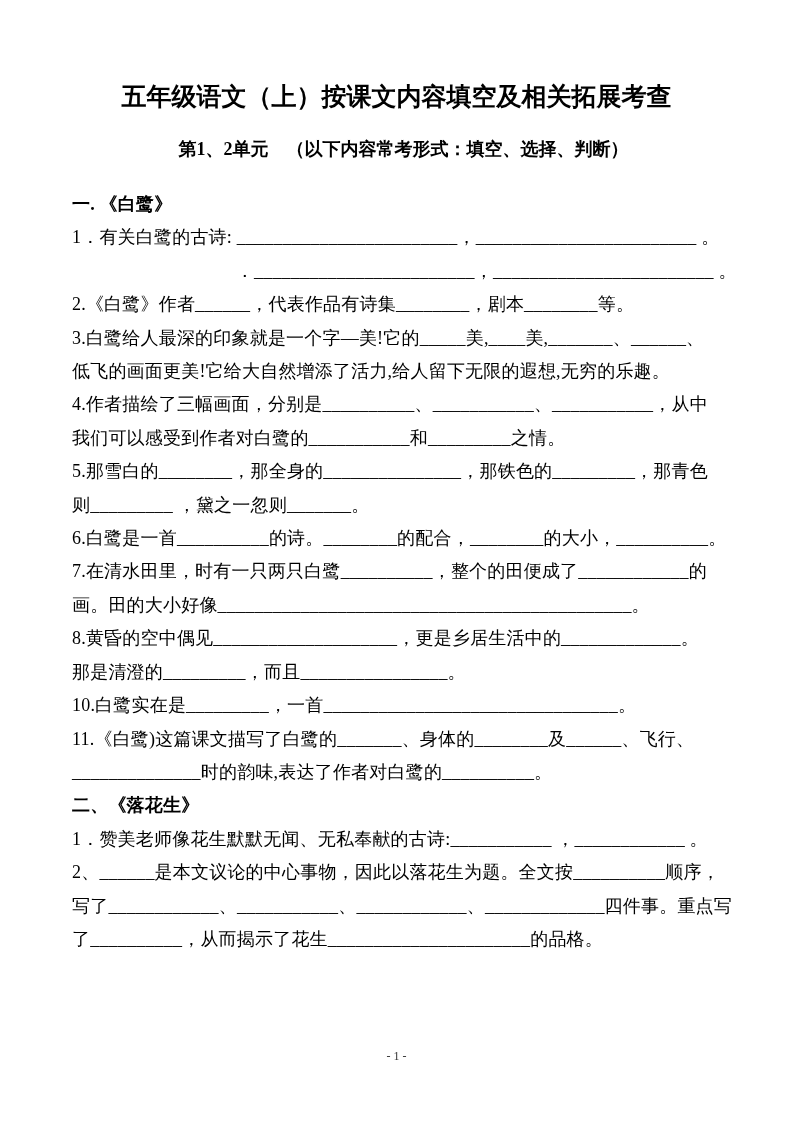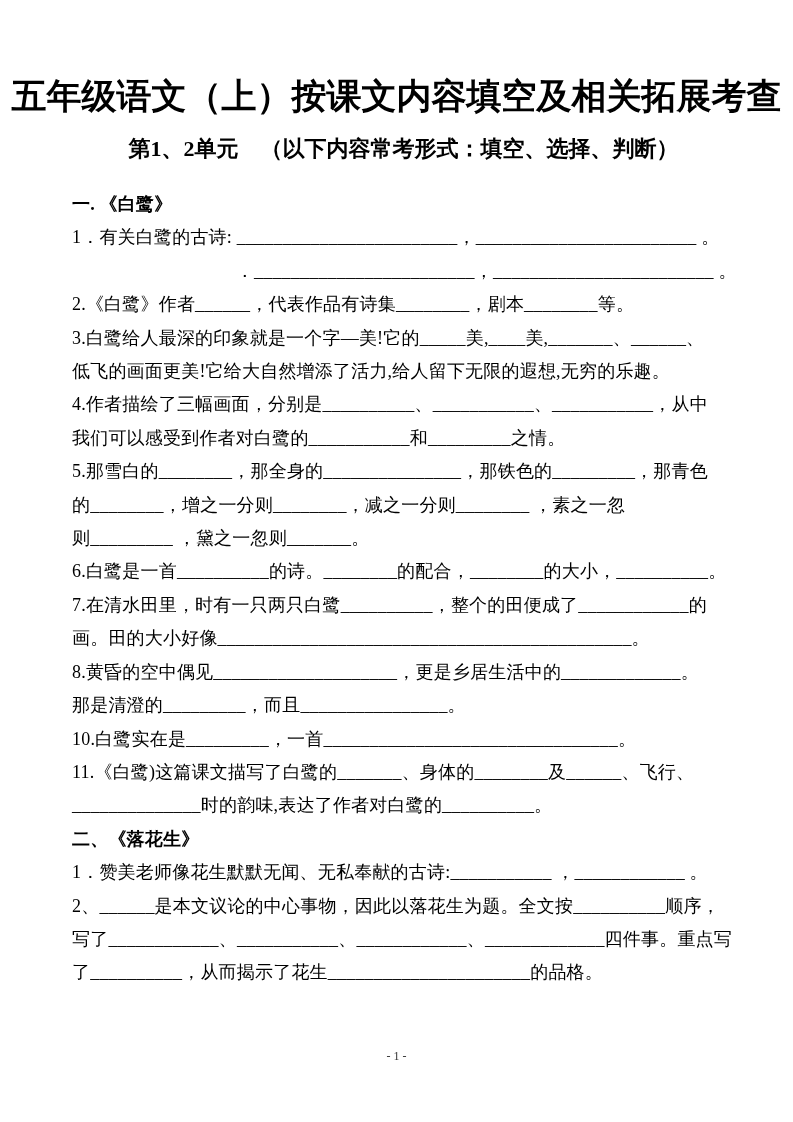--- a/index.html
+++ b/index.html
@@ -13,28 +13,28 @@
     height: 1122px;
     background: #ffffff;
     color: #000000;
     font-family: "Liberation Serif", "DejaVu Serif", serif;
     box-sizing: border-box;
     padding-top: 80px;
     overflow: hidden;
   }
   .title {
     text-align: center;
-    font-size: 35px;
+    font-size: 25px;
     font-weight: bold;
     line-height: 34px;
     white-space: pre;
   }
   .subtitle {
     text-align: center;
-    font-size: 22px;
+    font-size: 18px;
     font-weight: bold;
     margin-top: 24px;
     line-height: 22px;
     white-space: pre;
     padding-left: 14px;
   }
   .content {
     margin: 28px 55px 4px 72px;
     font-size: 18px;
     line-height: 33.4px;
@@ -66,21 +66,20 @@
   <div class="content">
     <div class="line heading">一. 《白鹭》</div>
     <div class="line">1．有关白鹭的古诗: ________________________，________________________ 。</div>
     <div class="line">　　　　　　　　　．________________________，________________________ 。</div>
     <div class="line">2.《白鹭》作者______，代表作品有诗集________，剧本________等。</div>
     <div class="line">3.白鹭给人最深的印象就是一个字—美!它的_____美,____美,_______、______、</div>
     <div class="line">低飞的画面更美!它给大自然增添了活力,给人留下无限的遐想,无穷的乐趣。</div>
     <div class="line">4.作者描绘了三幅画面，分别是__________、___________、___________，从中</div>
     <div class="line">我们可以感受到作者对白鹭的___________和_________之情。</div>
     <div class="line">5.那雪白的________，那全身的_______________，那铁色的_________，那青色</div>
-    <div class="line">的________，增之一分则________，减之一分则________ ，素之一忽</div>
     <div class="line">则_________ ，黛之一忽则_______。</div>
     <div class="line">6.白鹭是一首__________的诗。________的配合，________的大小，__________。</div>
     <div class="line">7.在清水田里，时有一只两只白鹭__________，整个的田便成了____________的</div>
     <div class="line">画。田的大小好像_____________________________________________。</div>
     <div class="line">8.黄昏的空中偶见____________________，更是乡居生活中的_____________。</div>
     <div class="line">那是清澄的_________，而且________________。</div>
     <div class="line">10.白鹭实在是_________，一首________________________________。</div>
     <div class="line">11.《白鹭)这篇课文描写了白鹭的_______、身体的________及______、飞行、</div>
     <div class="line">______________时的韵味,表达了作者对白鹭的__________。</div>
     <div class="line heading">二、《落花生》</div>

